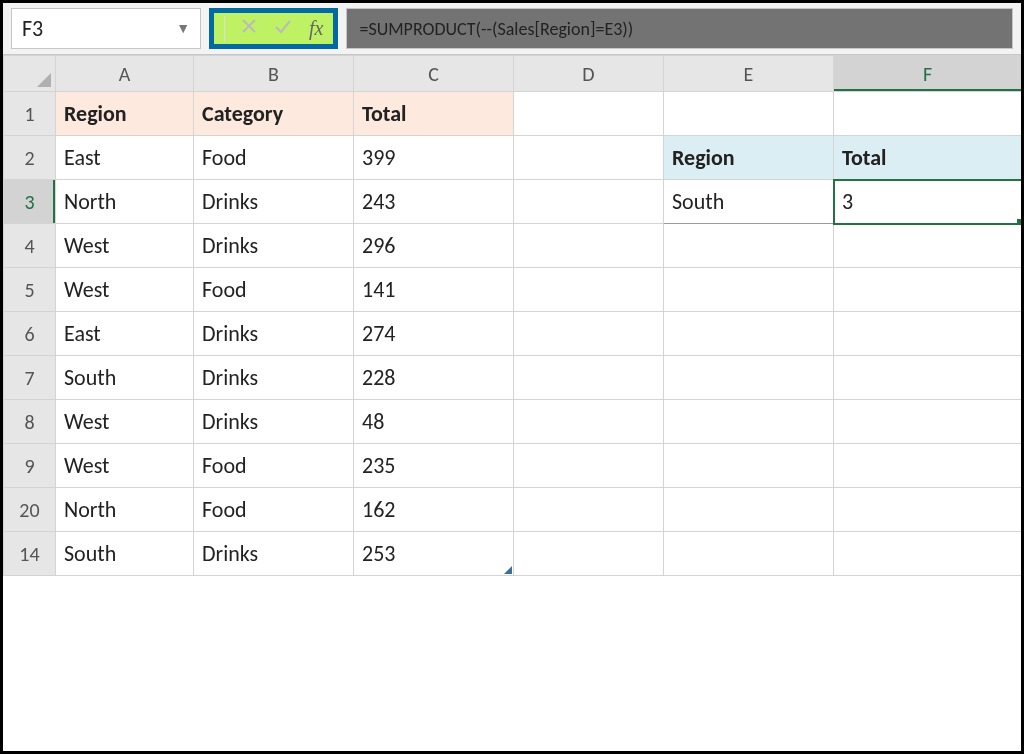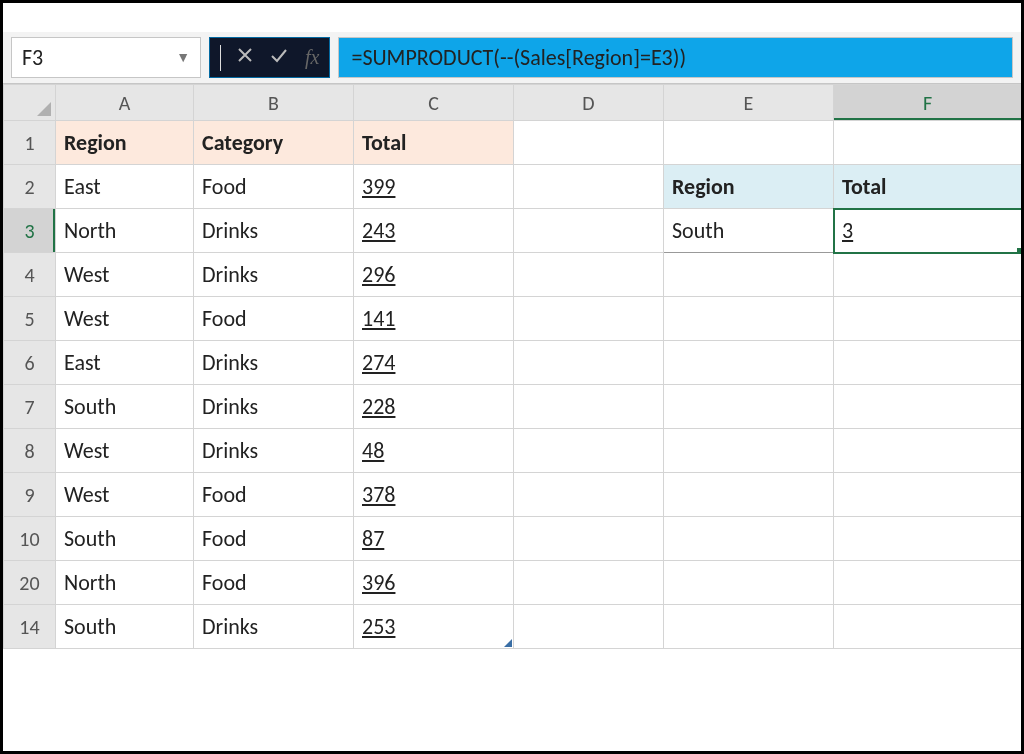--- a/index.html
+++ b/index.html
@@ -16,53 +16,52 @@
 
   
   .formula-bar {
     display: flex;
     align-items: stretch;
     height: 52px;
     background: #f3f3f3;
     border-bottom: 1px solid #c6c6c6;
     padding: 5px 8px;
     gap: 8px;
-    margin-top: 29px;
   }
   .name-box {
     width: 190px;
     background: #fff;
     border: 1px solid #c6c6c6;
     display: flex;
     align-items: center;
     padding: 0 10px;
     position: relative;
   }
   .name-box-text { flex: 1; font-size: 22px; color: #222; }
   .name-box .dd { color:#777; font-size:14px; }
   .fn-icons {
     display: flex;
     align-items: center;
     gap: 14px;
     padding: 0 10px;
     color: #bbb;
-    background:#0f172a;
-    border:1px solid #0369a1;
+    background:#bef264;
+    border:5px solid #0369a1;
   }
   .fn-icons .sep { width:1px; height:26px; background:#ddd; }
   .fn-icons svg { width:20px; height:20px; }
   .fx-label { font-style: italic; font-family: "Times New Roman", serif; font-size: 20px; color:#666; margin-left:2px; }
   .formula-input {
     flex: 1;
-    background: #0ea5e9;
+    background: #737373;
     border: 1px solid #c6c6c6;
     display: flex;
     align-items: center;
     padding: 0 12px;
-    font-size: 22px;
+    font-size: 18px;
     color: #222;
   }
 
   
   .grid-area { flex:1; overflow:hidden; position:relative; }
   table.sheet {
     border-collapse: collapse;
     width: 100%;
     table-layout: fixed;
   }
@@ -122,21 +121,21 @@
   .hdr-side {
     background:#dbeef4 !important;
     font-weight: bold;
   }
   
   .side-box-top { border-top:1px solid #999 !important; }
   .side-box-bottom { border-bottom:1px solid #999 !important; }
   .side-box-left { border-left:1px solid #999 !important; }
   .side-box-right { border-right:1px solid #999 !important; }
 
-  .num { text-align: right; text-decoration: underline; }
+  .num { text-align: right; }
 
   
   td.active {
     outline: 2px solid #217346;
     outline-offset: -1px;
     position: relative;
   }
   td.active::after{
     content:"";
     position:absolute;
@@ -293,39 +292,30 @@
           <td>Drinks</td>
           <td class="num">48</td>
           <td></td>
           <td></td>
           <td></td>
         </tr>
         <tr>
           <th class="rowhdr">9</th>
           <td>West</td>
           <td>Food</td>
-          <td class="num">378</td>
-          <td></td>
-          <td></td>
-          <td></td>
-        </tr>
-        <tr>
-          <th class="rowhdr">10</th>
-          <td>South</td>
-          <td>Food</td>
-          <td class="num">87</td>
+          <td class="num">235</td>
           <td></td>
           <td></td>
           <td></td>
         </tr>
         <tr>
           <th class="rowhdr">20</th>
           <td>North</td>
           <td>Food</td>
-          <td class="num">396</td>
+          <td class="num">162</td>
           <td></td>
           <td></td>
           <td></td>
         </tr>
         <tr>
           <th class="rowhdr">14</th>
           <td>South</td>
           <td>Drinks</td>
           <td class="num tbl-end-marker">253</td>
           <td></td>

